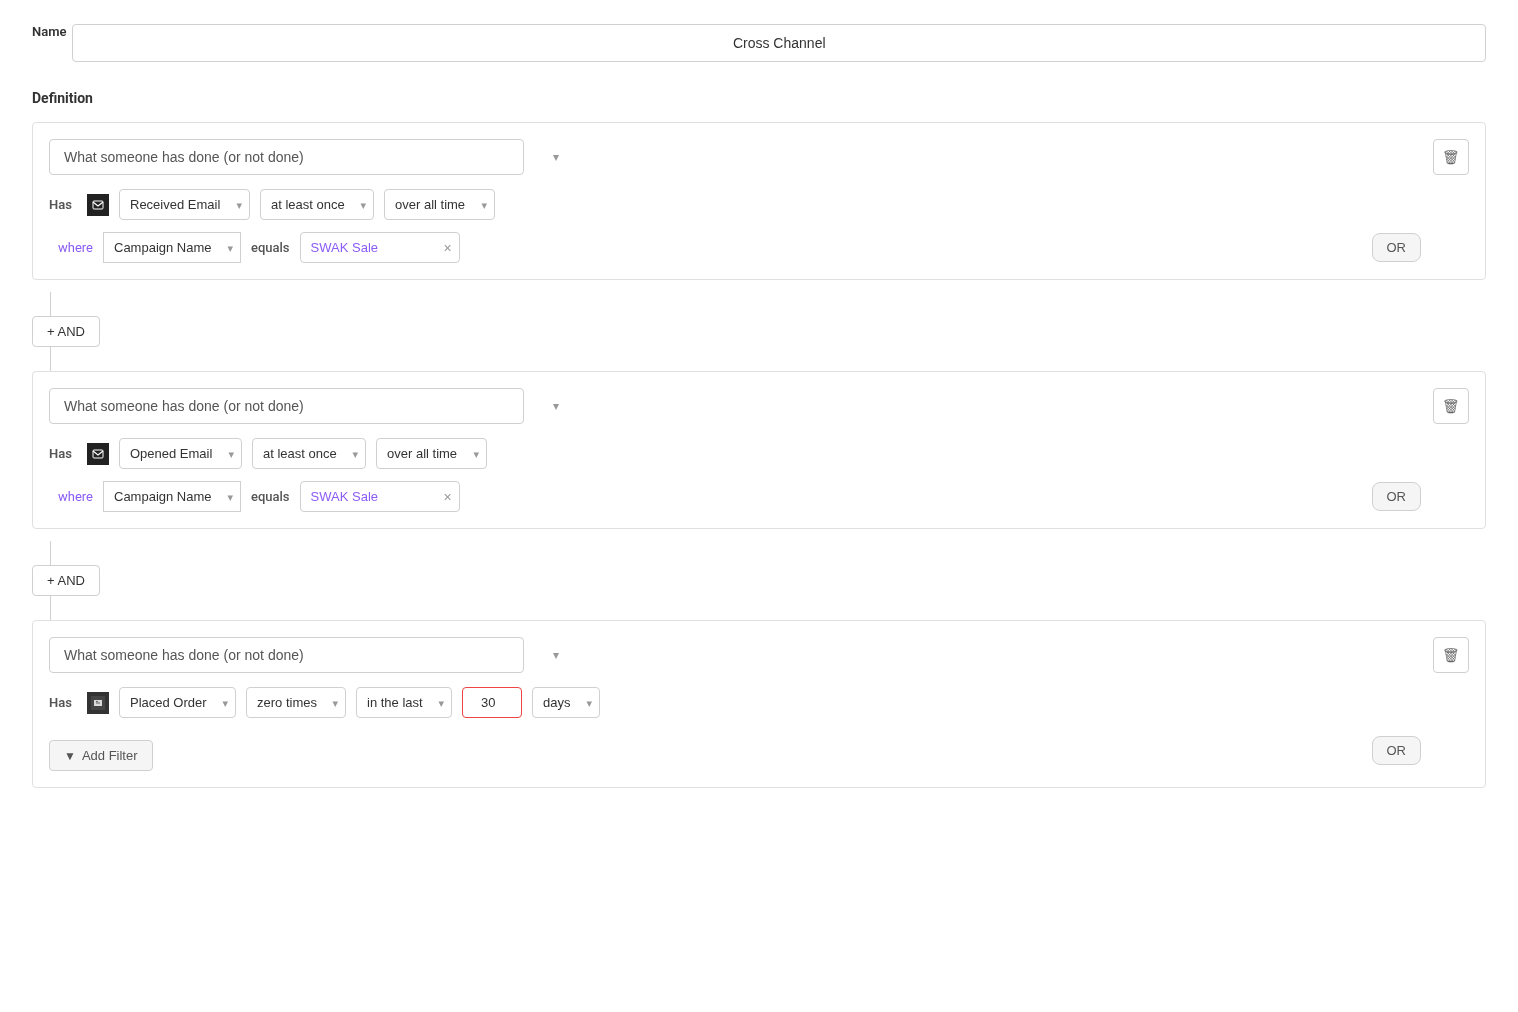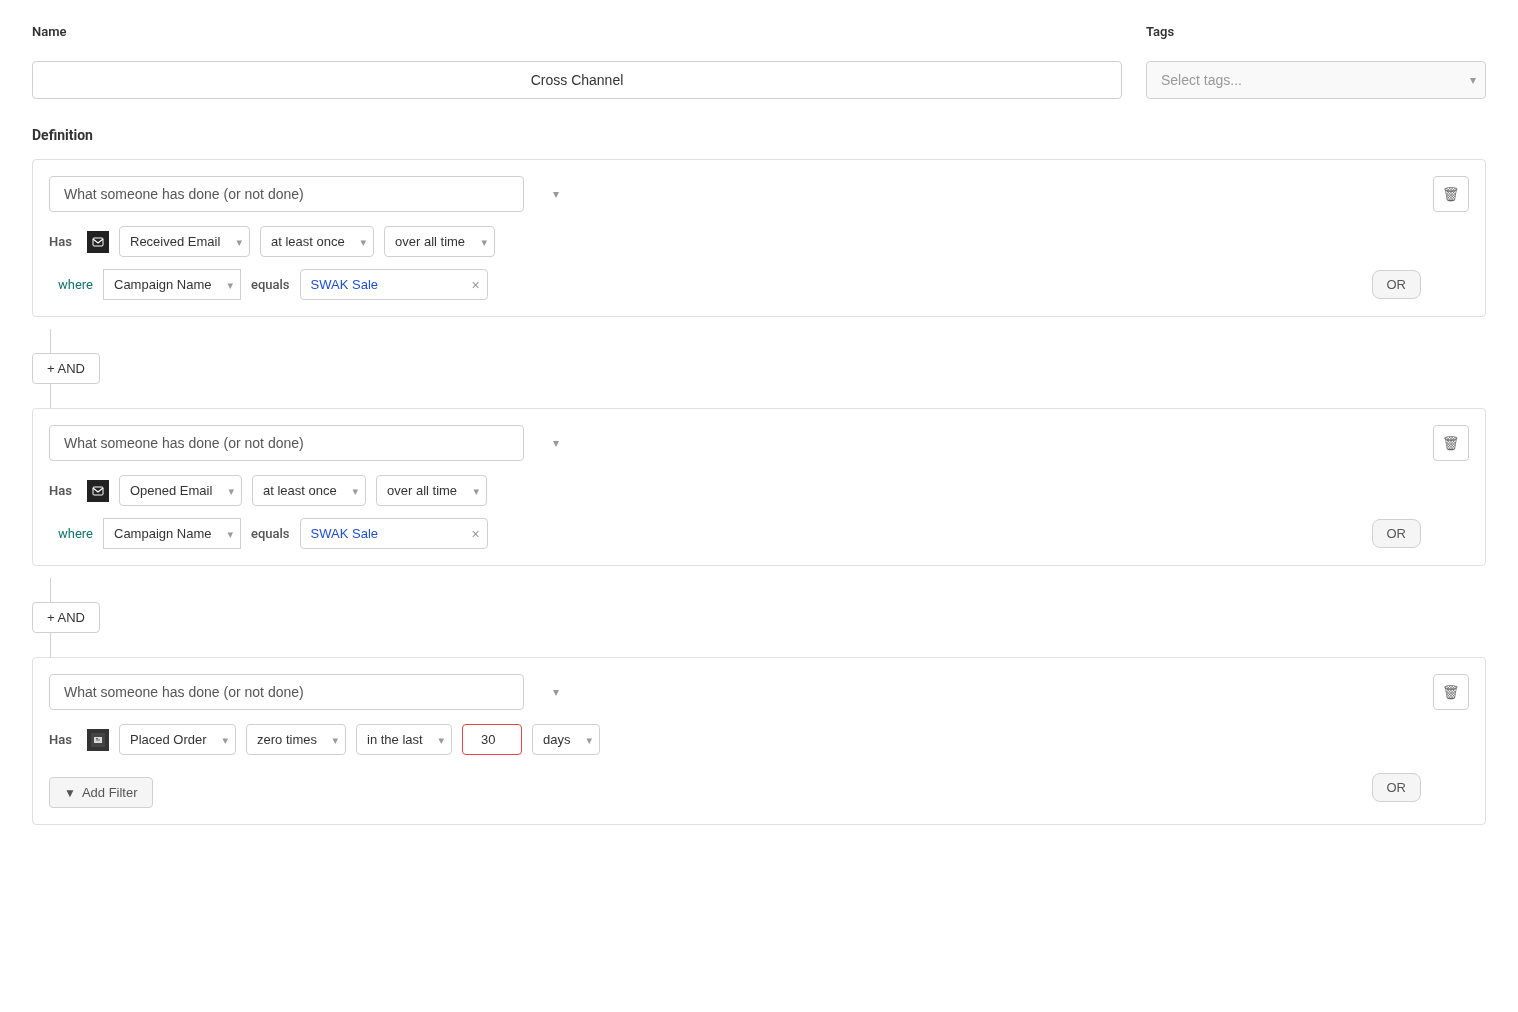--- a/index.html
+++ b/index.html
@@ -10,22 +10,22 @@
       background: #fff;
       padding: 24px 32px;
     }
     .top-row {
       display: flex;
       gap: 24px;
       margin-bottom: 28px;
     }
     .field-group {
       display: flex;
-      flex-direction: column;
-      gap: 22px;
+      flex-direction: row;
+      gap: 6px;
     }
     .field-group.name-field { flex: 1; }
     .field-group.tags-field { width: 340px; }
     .field-label {
       font-size: 13px;
       font-weight: 600;
       color: #333;
     }
     .text-input {
       border: 1px solid #d0d0d0;
@@ -229,21 +229,21 @@
       padding: 7px 28px 7px 10px;
       font-size: 13px;
       color: #333;
       background: #fff;
       appearance: none;
       -webkit-appearance: none;
       cursor: pointer;
     }
     .where-label {
       font-size: 13px;
-      color: #0f766e;
+      color: #8b5cf6;
       min-width: 44px;
       text-align: right;
     }
     .prop-select-wrapper {
       position: relative;
       display: inline-block;
     }
     .prop-select-wrapper::after {
       content: '▾';
       position: absolute;
@@ -273,23 +273,23 @@
     .value-input-wrapper {
       position: relative;
       display: inline-flex;
       align-items: center;
     }
     .value-input {
       border: 1px solid #d0d0d0;
       border-radius: 4px;
       padding: 7px 28px 7px 10px;
       font-size: 13px;
-      color: #1d4ed8;
-      background: #fff;
-      width: 188px;
+      color: #8b5cf6;
+      background: #fff;
+      width: 160px;
     }
     .clear-btn {
       position: absolute;
       right: 8px;
       background: none;
       border: none;
       cursor: pointer;
       color: #999;
       font-size: 14px;
       display: flex;
@@ -368,28 +368,20 @@
 </head>
 <body>
 
 
 
 
 <div class="top-row">
   <div class="field-group name-field">
     <label class="field-label">Name</label>
     <input type="text" class="text-input" value="Cross Channel" style="">
-  </div>
-  <div class="field-group tags-field">
-    <label class="field-label">Tags</label>
-    <div class="select-wrapper">
-      <select class="select-input">
-        <option value="">Select tags...</option>
-      </select>
-    </div>
   </div>
 </div>
 
 
 <div class="section-title">Definition</div>
 
 
 <div class="condition-block">
   <div class="condition-block-inner">
     <div class="condition-content">

